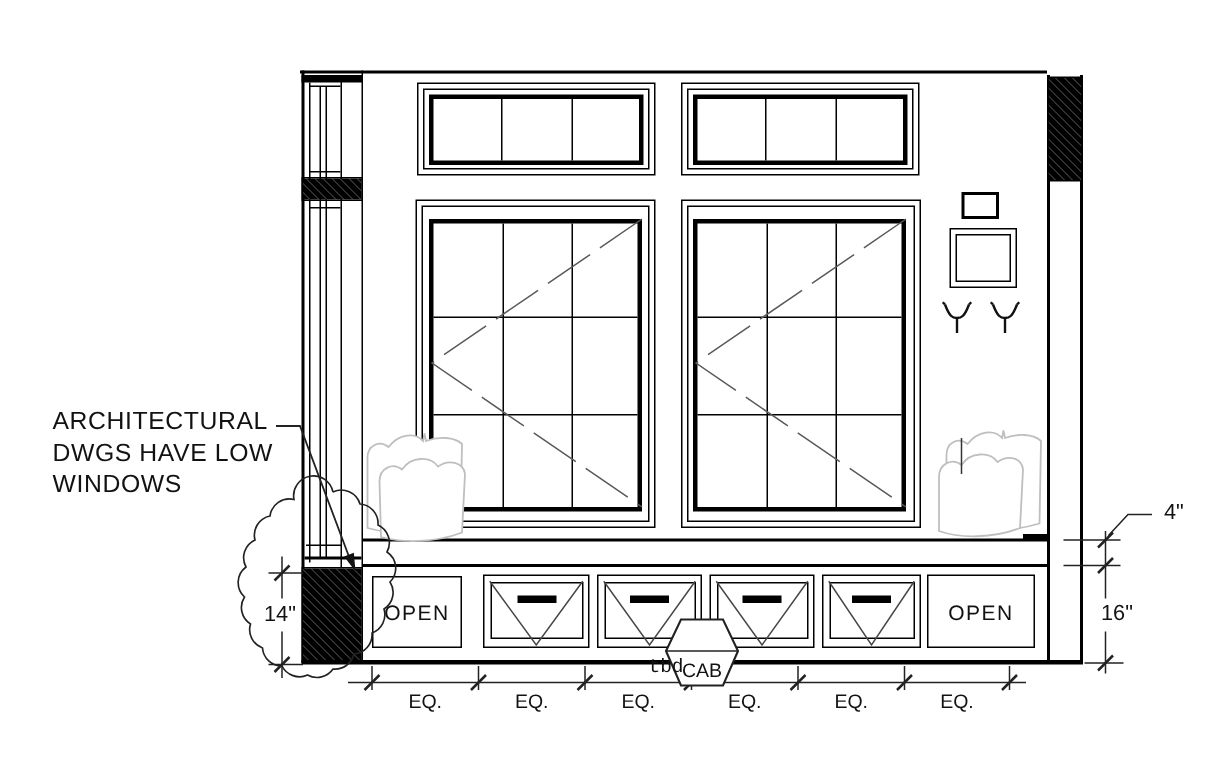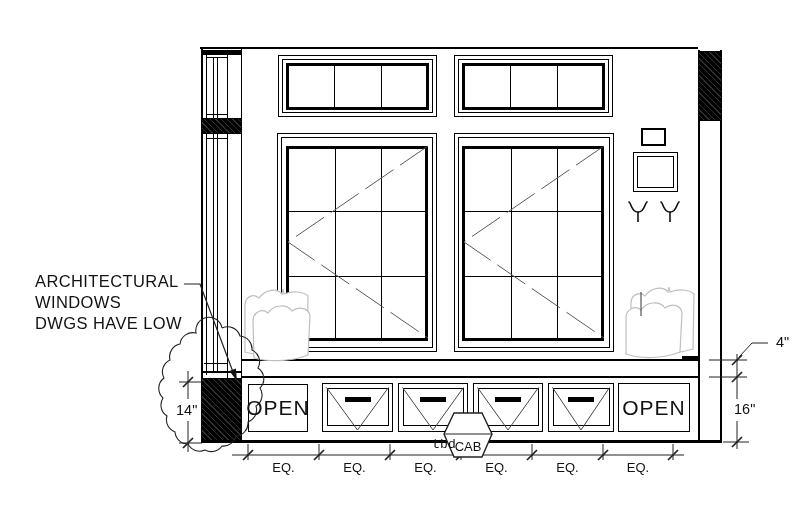--- a/index.html
+++ b/index.html
@@ -5,21 +5,21 @@
   html,body{margin:0;padding:0;background:#ffffff;}
   #canvas{position:relative;width:806px;height:516px;background:#fff;overflow:hidden;
           font-family:"Liberation Sans", sans-serif;color:#111;}
   .abs{position:absolute;box-sizing:border-box;}
   .ln{position:absolute;background:#000;}
   .rect{position:absolute;box-sizing:border-box;border:1px solid #000;background:transparent;}
   .hatch{position:absolute;box-sizing:border-box;border:1px solid #000;
          background:repeating-linear-gradient(45deg,#000 0 3px,#2f2f2f 3px 4px);}
   .txt{position:absolute;white-space:nowrap;color:#121212;}
   .note{font-size:16.5px;line-height:21px;letter-spacing:.4px;}
-  .open{font-size:21px;letter-spacing:1px;display:flex;align-items:center;justify-content:center;}
+  .open{font-size:14px;letter-spacing:1px;display:flex;align-items:center;justify-content:center;}
   .dim{font-size:14.5px;background:#fff;padding:0 2px;}
   .eq{font-size:13px;width:60px;text-align:center;}
   .tag{font-size:13px;width:48px;text-align:center;line-height:13px;}
   svg.overlay{position:absolute;left:0;top:0;z-index:5;}
   .txtlayer{z-index:6;}
   .dash{position:absolute;background:#000;height:4.5px;width:26px;z-index:2;}
 </style>
 </head>
 <body>
 
@@ -181,22 +181,22 @@
 
     <g>
       <polygon points="454,413 482,413 492,434 482,457 454,457 444,434" fill="#ffffff" stroke="#222" stroke-width="1.4"></polygon>
       <line x1="444" y1="434" x2="492" y2="434" stroke="#222" stroke-width="1"></line>
     </g>
   </svg>
 
   <div class="abs txtlayer" style="left:0;top:0;width:806px;height:440px;position:absolute;pointer-events:none;">
     <div class="txt note" style="left:35px;top:271px;">
       <div>ARCHITECTURAL</div>
+      <div>DWGS HAVE LOW</div>
       <div>WINDOWS</div>
-      <div>DWGS HAVE LOW</div>
     </div>
 
     <div class="txt open" style="left:248px;top:384px;width:60px;height:48px;">OPEN</div>
     <div class="txt open" style="left:618px;top:383px;width:72px;height:49px;">OPEN</div>
 
     <div class="txt dim" style="left:174px;top:402px;">14"</div>
     <div class="txt dim" style="left:774px;top:334px;background:transparent;">4"</div>
     <div class="txt dim" style="left:732px;top:401px;">16"</div>
 
     <div class="txt eq" style="left:253.5px;top:460px;">EQ.</div>

